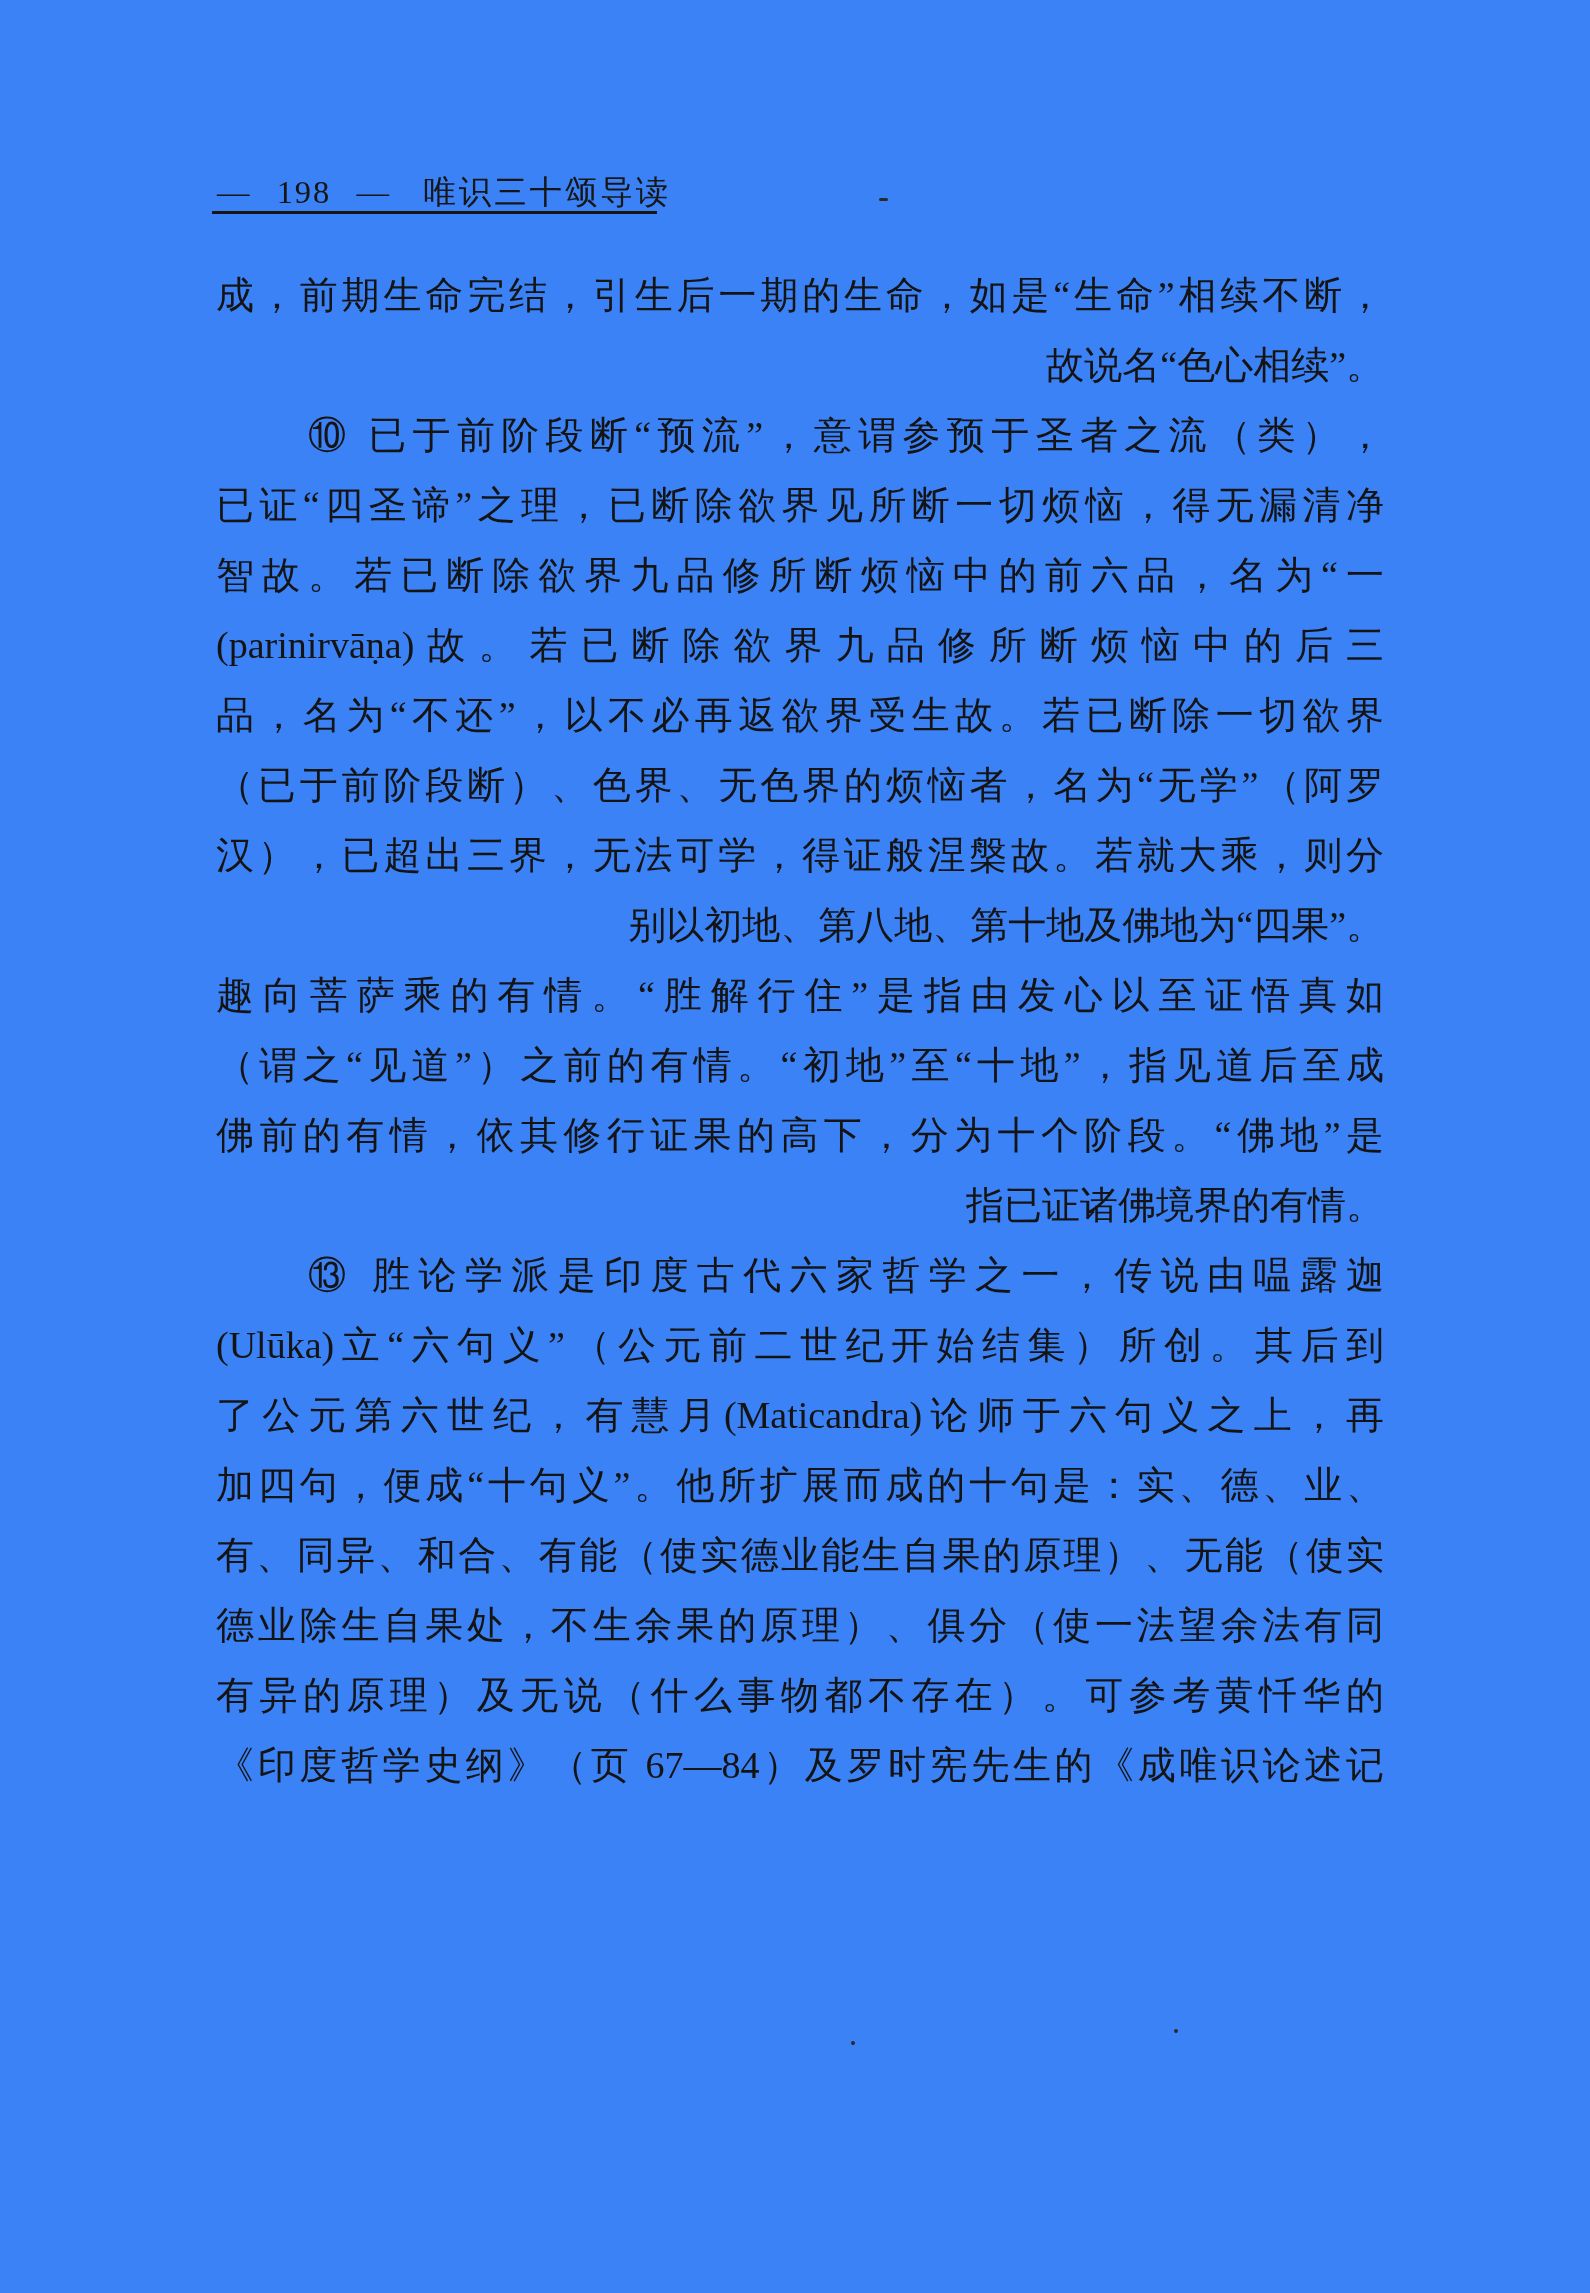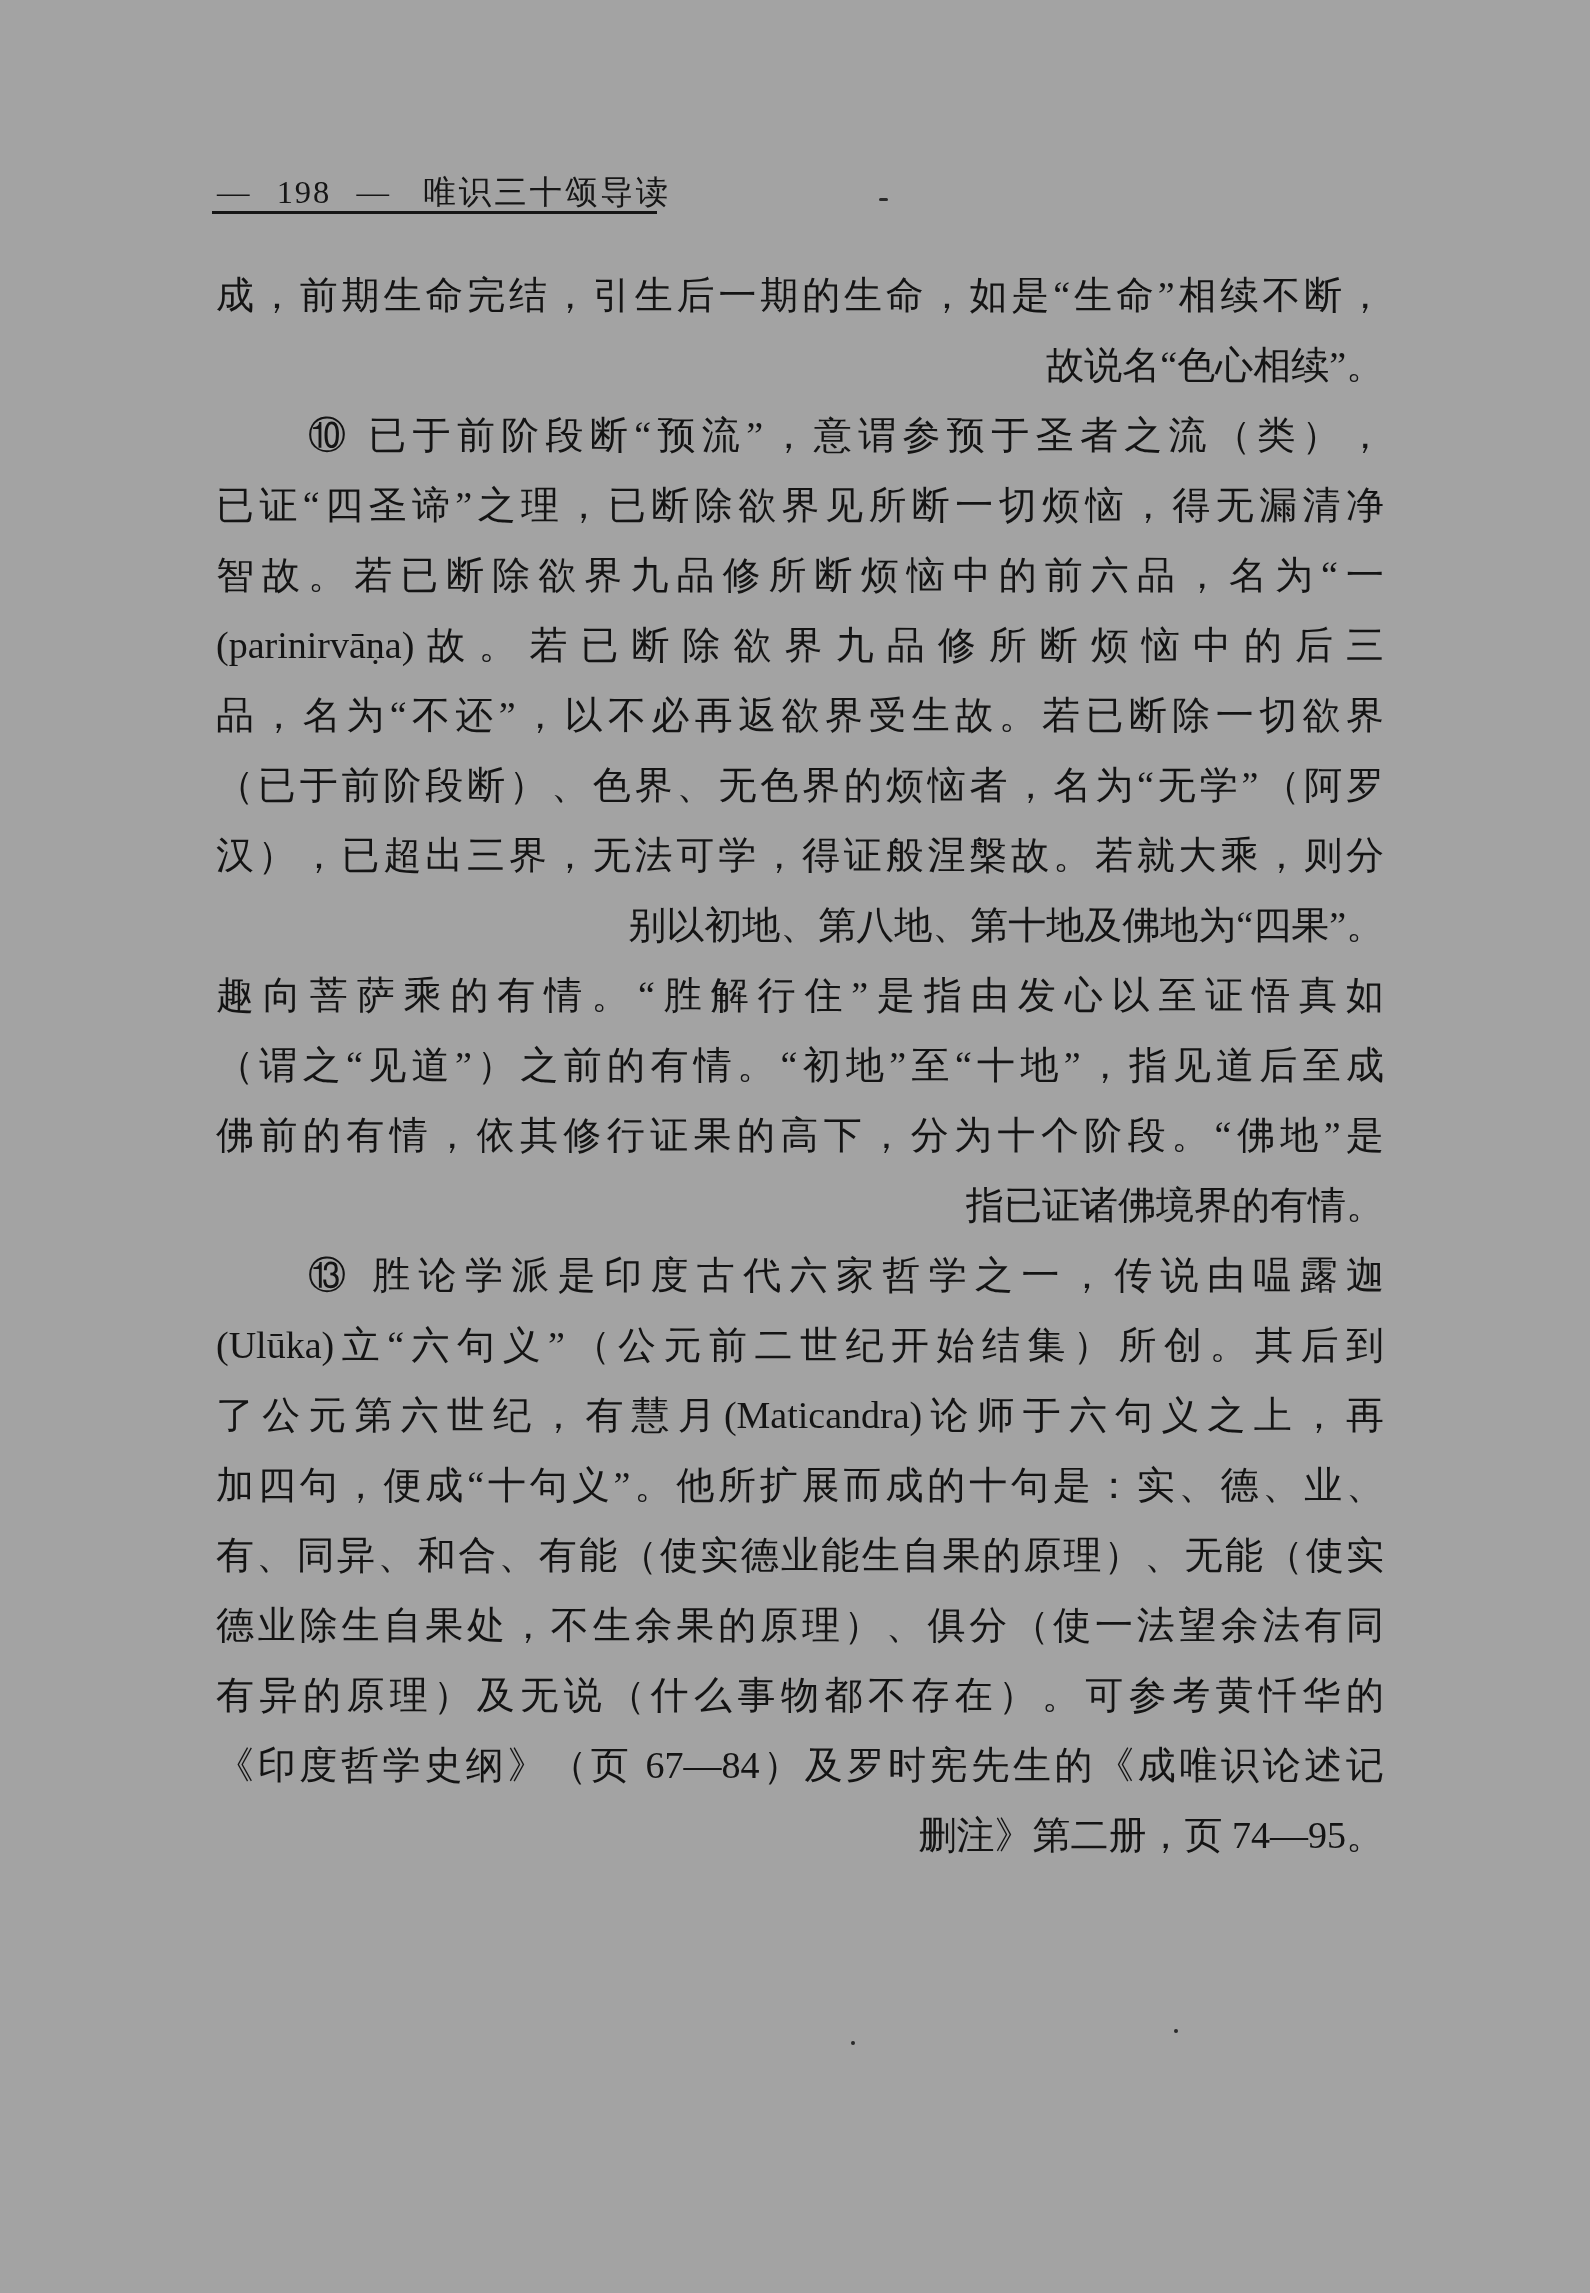--- a/index.html
+++ b/index.html
@@ -11,21 +11,21 @@
     width: 1591px;
     height: 2293px;
     position: relative;
     font-family: "Liberation Serif", "DejaVu Serif", serif;
     color: #141414;
     overflow: hidden;
   }
   .page {
     position: absolute;
     inset: 0;
-    background: #a3a3a3;
+    background: #3b82f6;
   }
   
   .header {
     position: absolute;
     left: 217px;
     top: 171px;
     font-size: 32.5px;
     letter-spacing: 1.9px;
     white-space: nowrap;
     color: #161616;
@@ -109,21 +109,20 @@
     <div class="ln j">佛前的有情，依其修行证果的高下，分为十个阶段。“佛地”是</div>
     <div class="ln left">指已证诸佛境界的有情。</div>
     <div class="ln j ind">⑬ 胜论学派是印度古代六家哲学之一，传说由嗢露迦</div>
     <div class="ln j">(Ulūka)立“六句义”（公元前二世纪开始结集）所创。其后到</div>
     <div class="ln j">了公元第六世纪，有慧月(Maticandra)论师于六句义之上，再</div>
     <div class="ln j">加四句，便成“十句义”。他所扩展而成的十句是：实、德、业、</div>
     <div class="ln j">有、同异、和合、有能（使实德业能生自果的原理）、无能（使实</div>
     <div class="ln j">德业除生自果处，不生余果的原理）、俱分（使一法望余法有同</div>
     <div class="ln j">有异的原理）及无说（什么事物都不存在）。可参考黄忏华的</div>
     <div class="ln j">《印度哲学史纲》（页 67—84）及罗时宪先生的《成唯识论述记</div>
-    <div class="ln left">删注》第二册，页 74—95。</div>
   </div>
 
   <div class="speck s1"></div>
   <div class="speck s2"></div>
   <div class="speck s3"></div>
 
 </div>
 
 
 </body></html>

